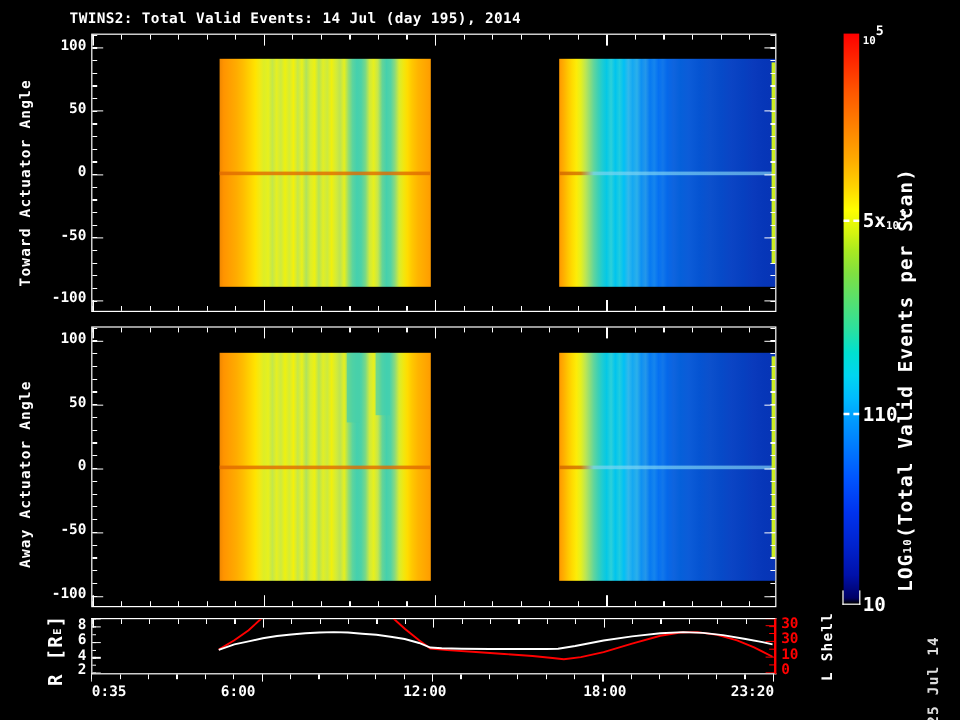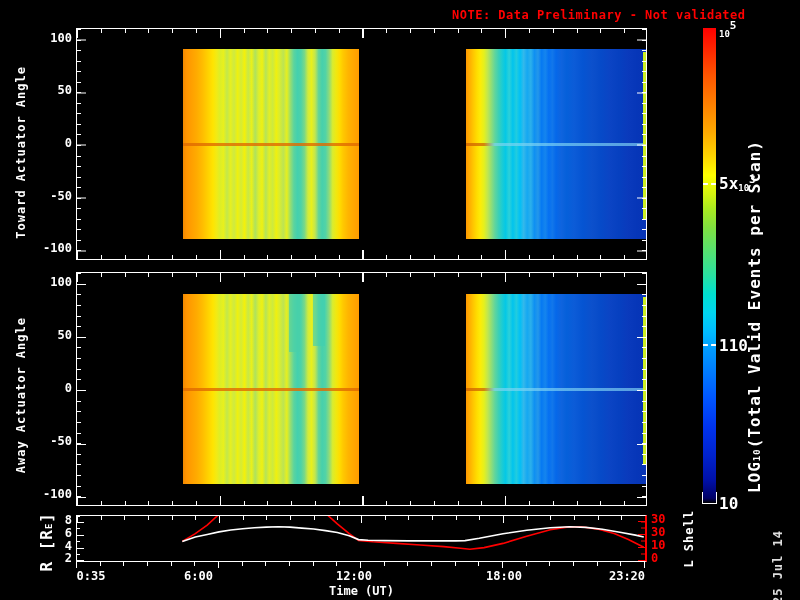--- a/index.html
+++ b/index.html
@@ -64,21 +64,21 @@
   #xlabel{position:absolute;left:76px;width:571px;top:584px;text-align:center;color:#fff;
           font:bold 12px "DejaVu Sans Mono",monospace;}
   #datestamp{color:#ddd;font-weight:bold;letter-spacing:1px;}
   #curves{position:absolute;left:0;top:0;width:100%;height:100%;overflow:hidden;}
 </style>
 </head>
 <body>
 
 <div id="screen">
 
-  <span class="ttl" id="title-note">NOTE: Data Preliminary - Not validated</span>
+  <span class="ttl" id="title-main">TWINS2: Total Valid Events: 14 Jul (day 195), 2014</span>
 
   <div class="panel" id="p1">
     <div class="blk blk1">
         <div class="zline1"></div>
       </div>
     <div class="blk blk2">
         <div class="zline2"></div>
         <div class="ystrip"></div>
       </div>
     <div class="tk xminor t0"></div>
@@ -132,21 +132,20 @@
   <div class="cbdash" style="top:344px;"></div>
   <div id="cbcap"></div>
 
   <span class="vlab" style="left:14px;top:66px;">Toward Actuator Angle</span>
   <span class="vlab" style="left:14px;top:317px;">Away Actuator Angle</span>
   <span class="vlab" style="left:37px;top:512px;"><span class="pt-base">R [R</span><span class="pt-low">E</span><span class="pt-base">]</span></span>
   <span class="vlab red" style="left:682px;top:510px;">L Shell</span>
   <span class="vlab" style="left:745px;top:140px;"><span class="pt-base">LOG</span><span class="pt-low">10</span><span class="pt-base">(Total Valid Events per Scan)</span></span>
   <span class="vlab" id="datestamp" style="left:771px;top:530px;">25 Jul 14</span>
 
-  <div id="xlabel">Time (UT)</div>
 <span class="ticklab" style="left: 32px; top: 31px; width: 40px; text-align: right;">100</span>
     <span class="ticklab" style="left: 32px; top: 83px; width: 40px; text-align: right;">50</span>
     <span class="ticklab" style="left: 32px; top: 136px; width: 40px; text-align: right;">0</span>
     <span class="ticklab" style="left: 32px; top: 189px; width: 40px; text-align: right;">-50</span>
     <span class="ticklab" style="left: 32px; top: 241px; width: 40px; text-align: right;">-100</span>
     <span class="ticklab" style="left: 32px; top: 275px; width: 40px; text-align: right;">100</span>
     <span class="ticklab" style="left: 32px; top: 328px; width: 40px; text-align: right;">50</span>
     <span class="ticklab" style="left: 32px; top: 381px; width: 40px; text-align: right;">0</span>
     <span class="ticklab" style="left: 32px; top: 434px; width: 40px; text-align: right;">-50</span>
     <span class="ticklab" style="left: 32px; top: 487px; width: 40px; text-align: right;">-100</span>

